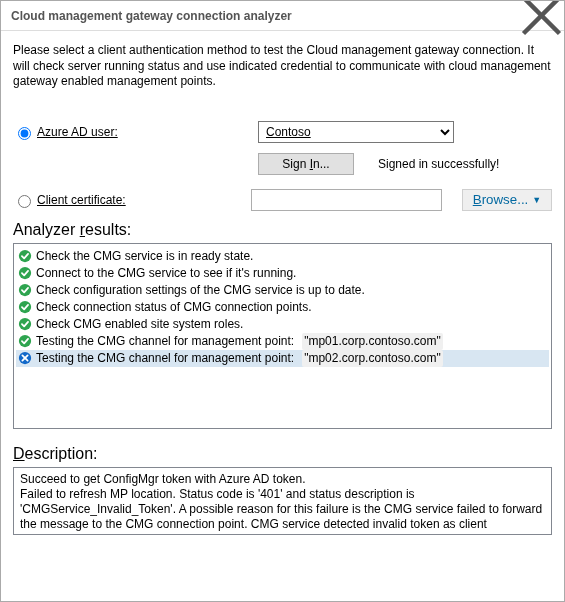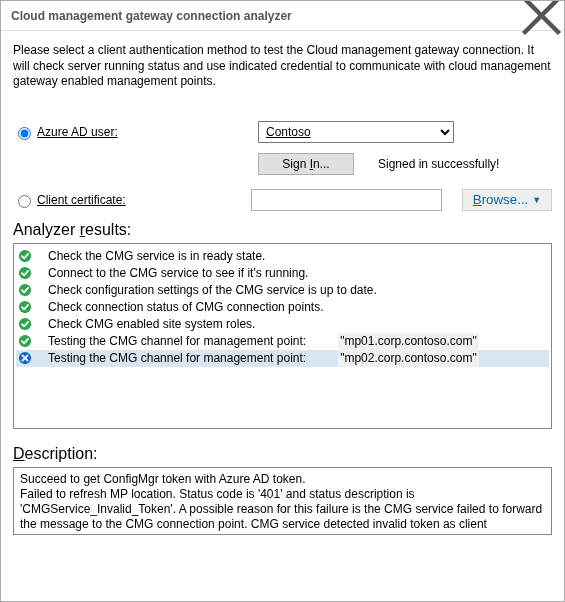--- a/index.html
+++ b/index.html
@@ -114,21 +114,21 @@
     border: 1px solid #828790;
     height: 186px;
     overflow: auto;
     background: #fff;
     padding: 4px 2px;
     margin-top: 2px;
   }
   .result-item {
     display: flex;
     align-items: center;
-    gap: 16px;
+    gap: 4px;
     padding: 0px 2px;
     font-size: 12px;
     line-height: 17px;
     white-space: nowrap;
   }
   .result-item.selected {
     background: #d8e6f2;
   }
   .icon {
     width: 14px;

